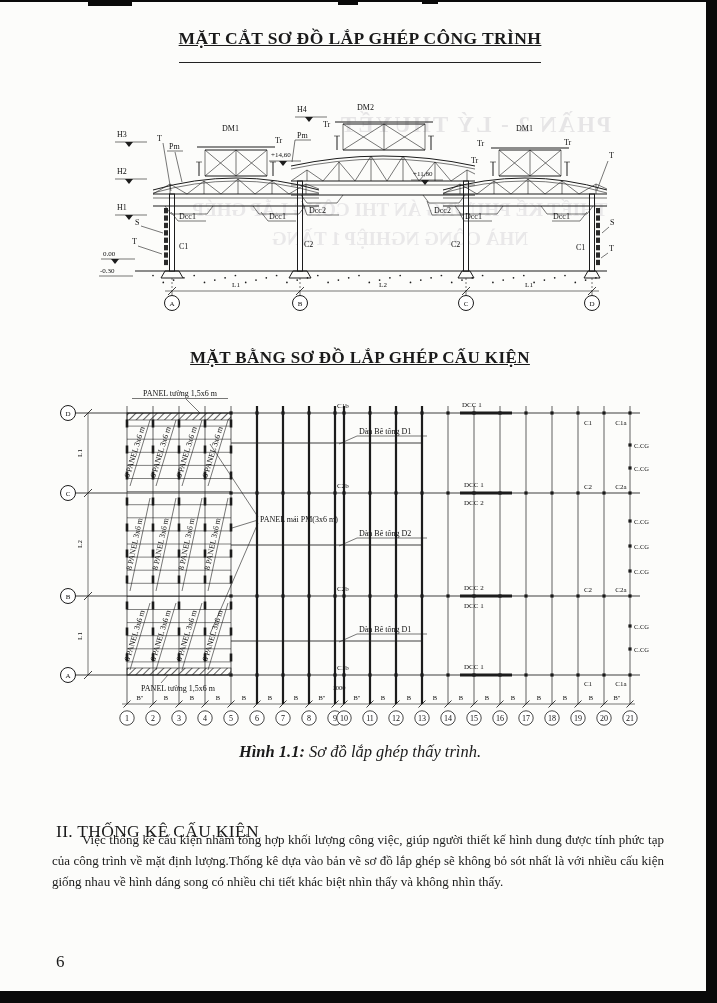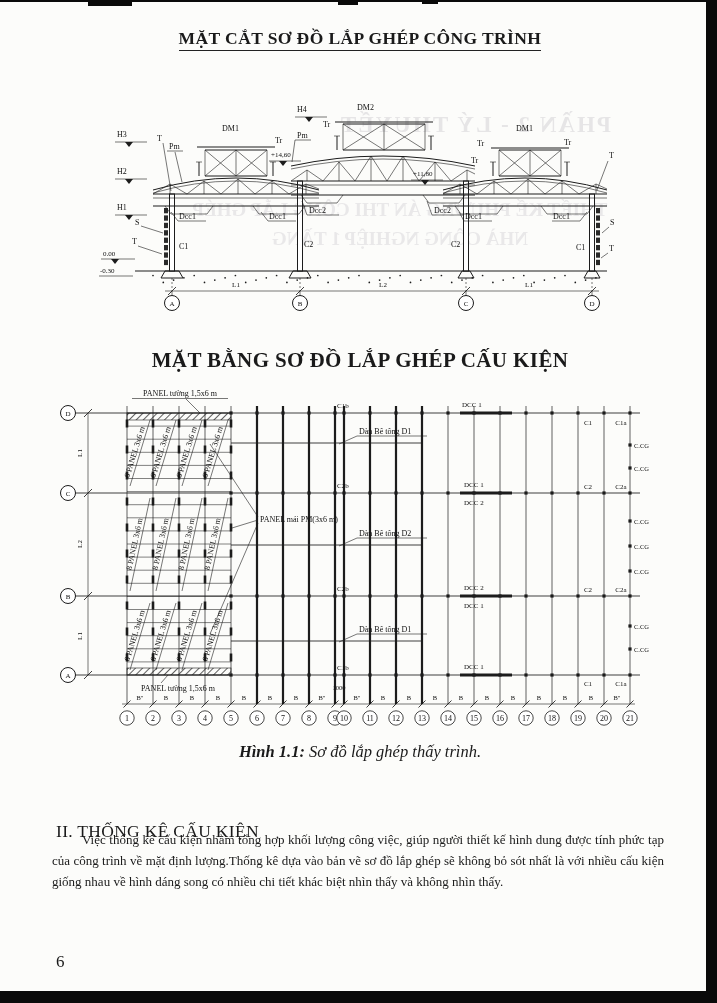--- a/index.html
+++ b/index.html
@@ -3,22 +3,22 @@
 <meta charset="utf-8">
 <style>
   html,body{margin:0;padding:0;background:#888;}
   .page{position:relative;width:717px;height:1003px;background:#fcfcfa;overflow:hidden;
         font-family:"Liberation Serif","DejaVu Serif",serif;color:#1a1a1a;}
   .bar{position:absolute;background:#0a0a0a;}
   .bleed{position:absolute;transform:scaleX(-1);font-weight:bold;text-align:center;pointer-events:none;}
   .b1{left:320px;top:112px;width:310px;font-size:23px;letter-spacing:2px;color:rgba(100,90,115,.14);}
   .b2{left:160px;top:196px;width:480px;font-size:19px;line-height:1.5;color:rgba(100,90,115,.12);}
   .t1{position:absolute;top:28px;left:30px;width:660px;text-align:center;font-size:17.5px;font-weight:bold;letter-spacing:.4px;}
-  .t1 span{border-bottom:1.6px solid #222;padding-bottom:2px;}
-  .t2{position:absolute;top:348px;left:30px;width:660px;text-align:center;font-size:21px;font-weight:bold;letter-spacing:.4px;}
+  .t1 span{border-bottom:1.6px solid #222;padding-bottom:14px;text-decoration:underline;}
+  .t2{position:absolute;top:348px;left:30px;width:660px;text-align:center;font-size:17px;font-weight:bold;letter-spacing:.4px;text-decoration:underline;}
   .cap{position:absolute;top:742px;left:60px;width:600px;text-align:center;font-size:16.5px;font-style:italic;}
   .cap b{font-weight:bold;}
   .h2x{position:absolute;top:821px;left:56px;font-size:17.5px;letter-spacing:.3px;}
   .para{position:absolute;top:830px;left:52px;width:612px;font-size:13px;line-height:1.6;
         text-align:justify;text-indent:30px;}
   .pnum{position:absolute;top:952px;left:56px;font-size:17px;}
   svg{position:absolute;overflow:visible;}
   .k1{stroke:#1c1c1c;stroke-width:1;fill:none}
   .k0{stroke:#1c1c1c;stroke-width:.6;fill:none}
   .k08{stroke:#1c1c1c;stroke-width:.85;fill:none}

